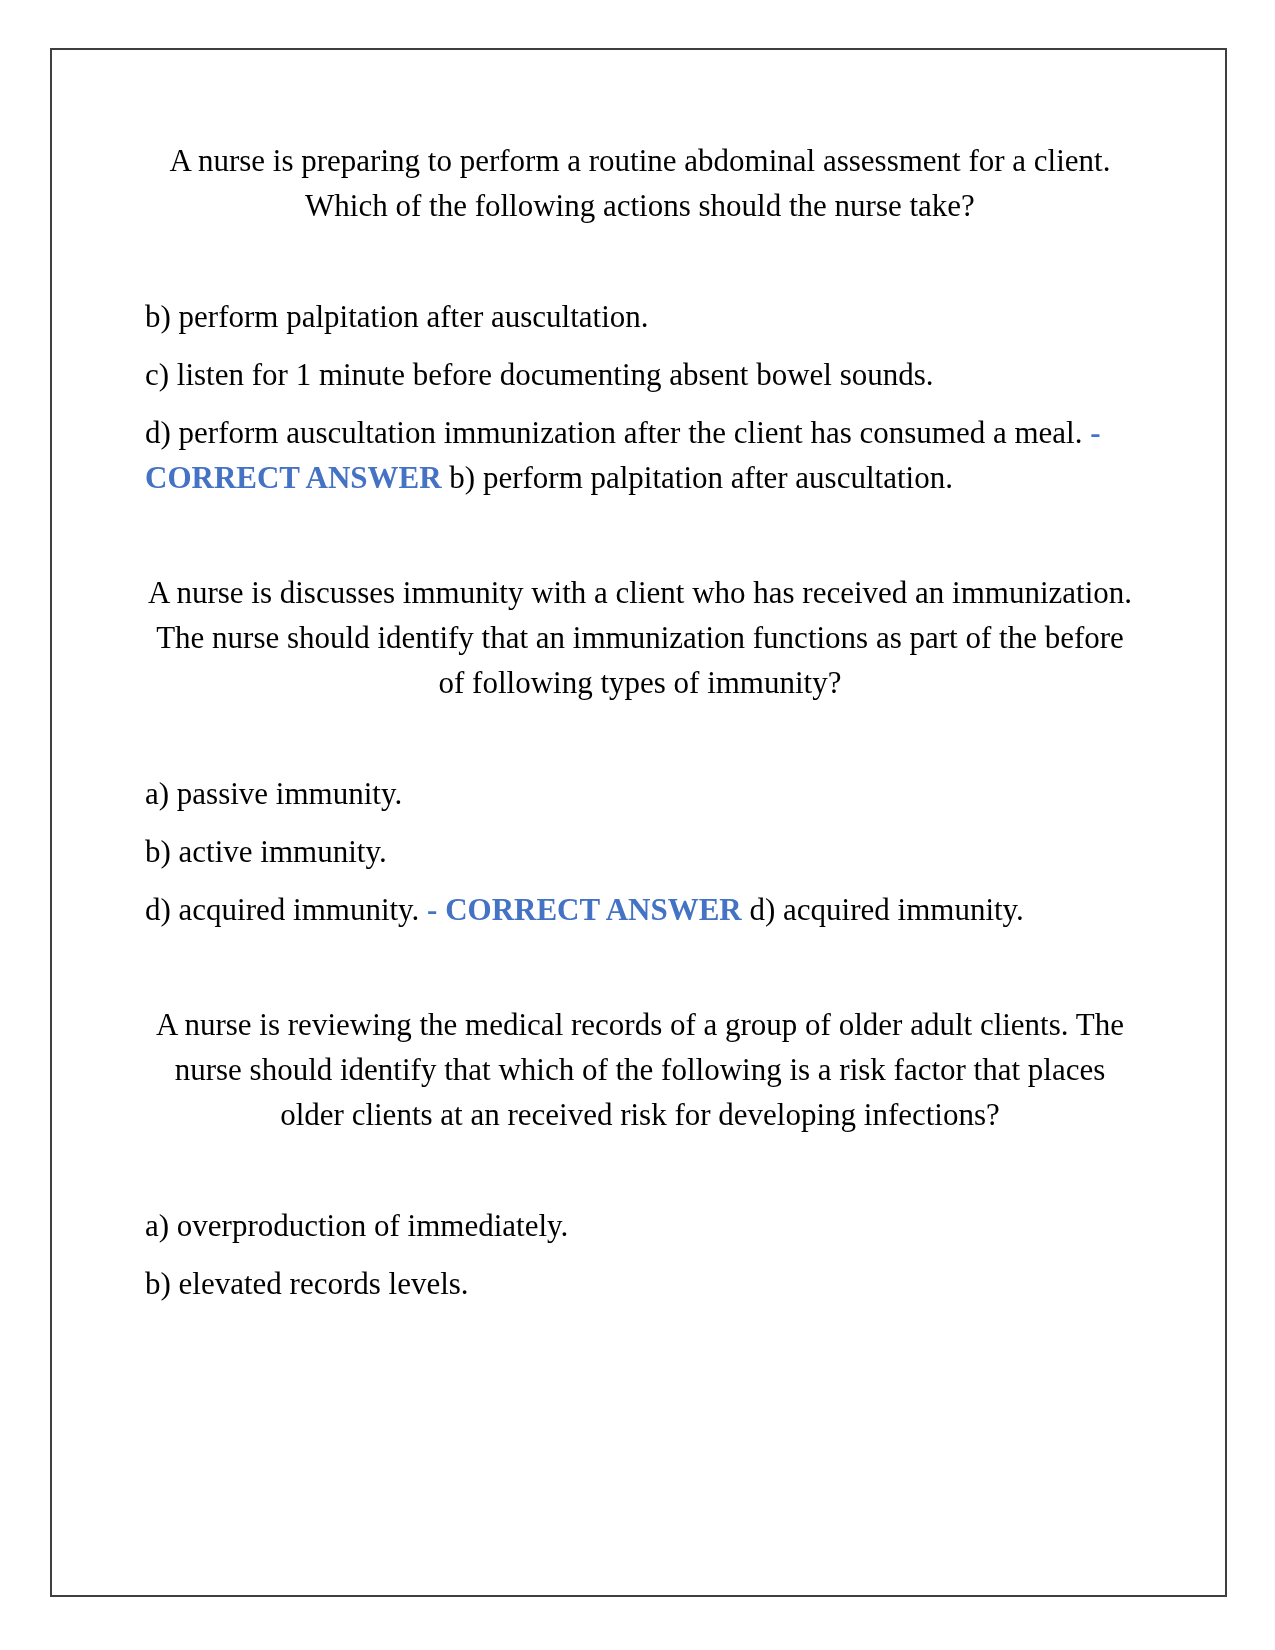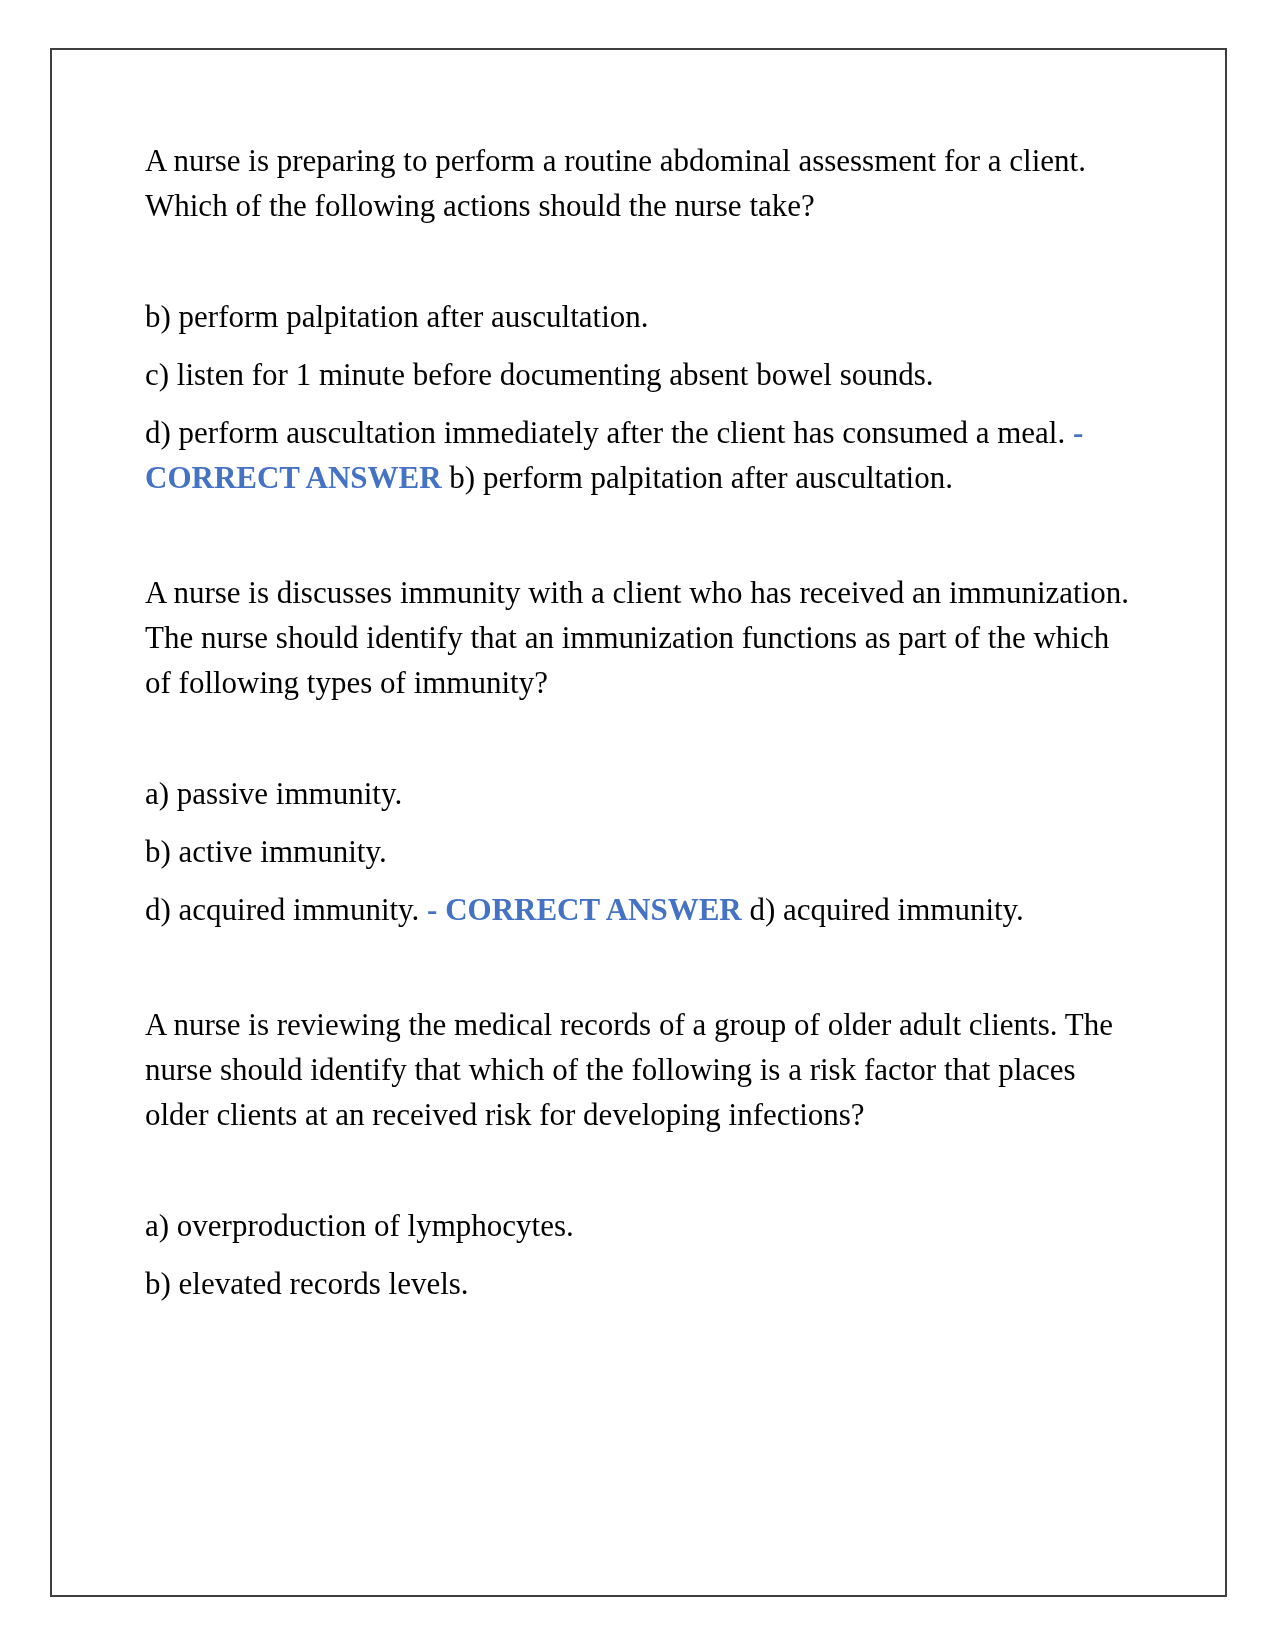--- a/index.html
+++ b/index.html
@@ -31,20 +31,21 @@
     top: 138px;
     width: 990px;
     font-size: 31px;
     line-height: 45px;
   }
   .content p {
     margin: 0;
   }
   p.stem {
     margin-bottom: 66px;
+    text-align: center;
   }
   p.opt {
     margin-bottom: 13px;
   }
   p.opt-last {
     margin-bottom: 70px;
   }
   .blue-label {
     color: #4472C4;
     font-weight: bold;
@@ -55,30 +56,30 @@
 
 <div id="page">
   <div class="page-border"></div>
 
   <div class="content">
 
     <div>
       <p class="stem">A nurse is preparing to perform a routine abdominal assessment for a client. Which of the following actions should the nurse take?</p>
       <p class="opt">b) perform palpitation after auscultation.</p>
       <p class="opt">c) listen for 1 minute before documenting absent bowel sounds.</p>
-      <p class="opt-last"><span>d) perform auscultation immediately after the client has consumed a meal. </span><span class="blue-label">- CORRECT ANSWER</span><span> b) perform palpitation after auscultation.</span></p>
+      <p class="opt-last"><span>d) perform auscultation immunization after the client has consumed a meal. </span><span class="blue-label">- CORRECT ANSWER</span><span> b) perform palpitation after auscultation.</span></p>
     </div>
 
     <div>
-      <p class="stem">A nurse is discusses immunity with a client who has received an immunization. The nurse should identify that an immunization functions as part of the which of following types of immunity?</p>
+      <p class="stem">A nurse is discusses immunity with a client who has received an immunization. The nurse should identify that an immunization functions as part of the before of following types of immunity?</p>
       <p class="opt">a) passive immunity.</p>
       <p class="opt">b) active immunity.</p>
       <p class="opt-last"><span>d) acquired immunity. </span><span class="blue-label">- CORRECT ANSWER</span><span> d) acquired immunity.</span></p>
     </div>
 
     <div>
       <p class="stem">A nurse is reviewing the medical records of a group of older adult clients. The nurse should identify that which of the following is a risk factor that places older clients at an received risk for developing infections?</p>
-      <p class="opt">a) overproduction of lymphocytes.</p>
+      <p class="opt">a) overproduction of immediately.</p>
       <p class="opt">b) elevated records levels.</p>
     </div>
 
   </div>
 </div>
 
 </body></html>

